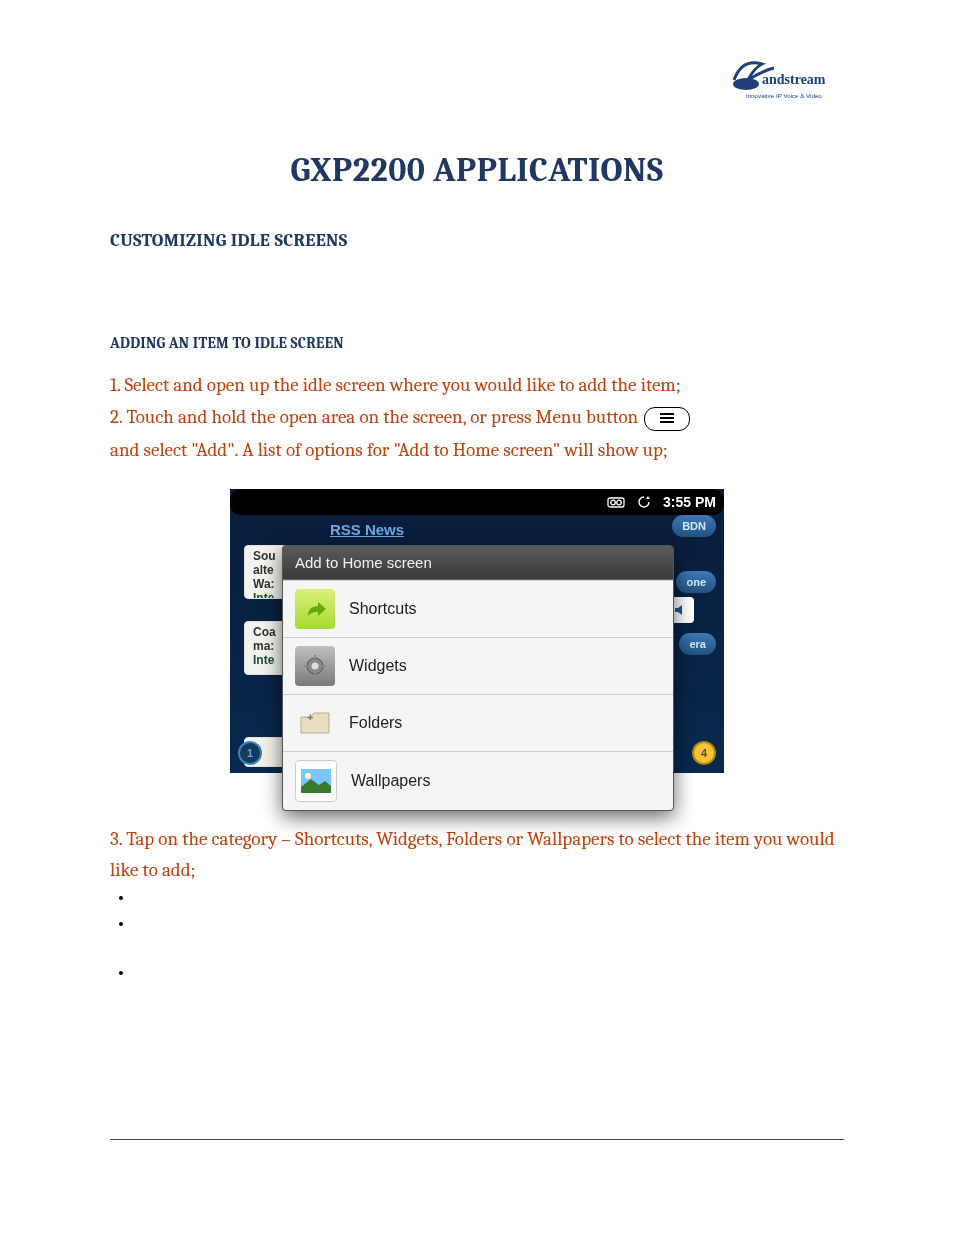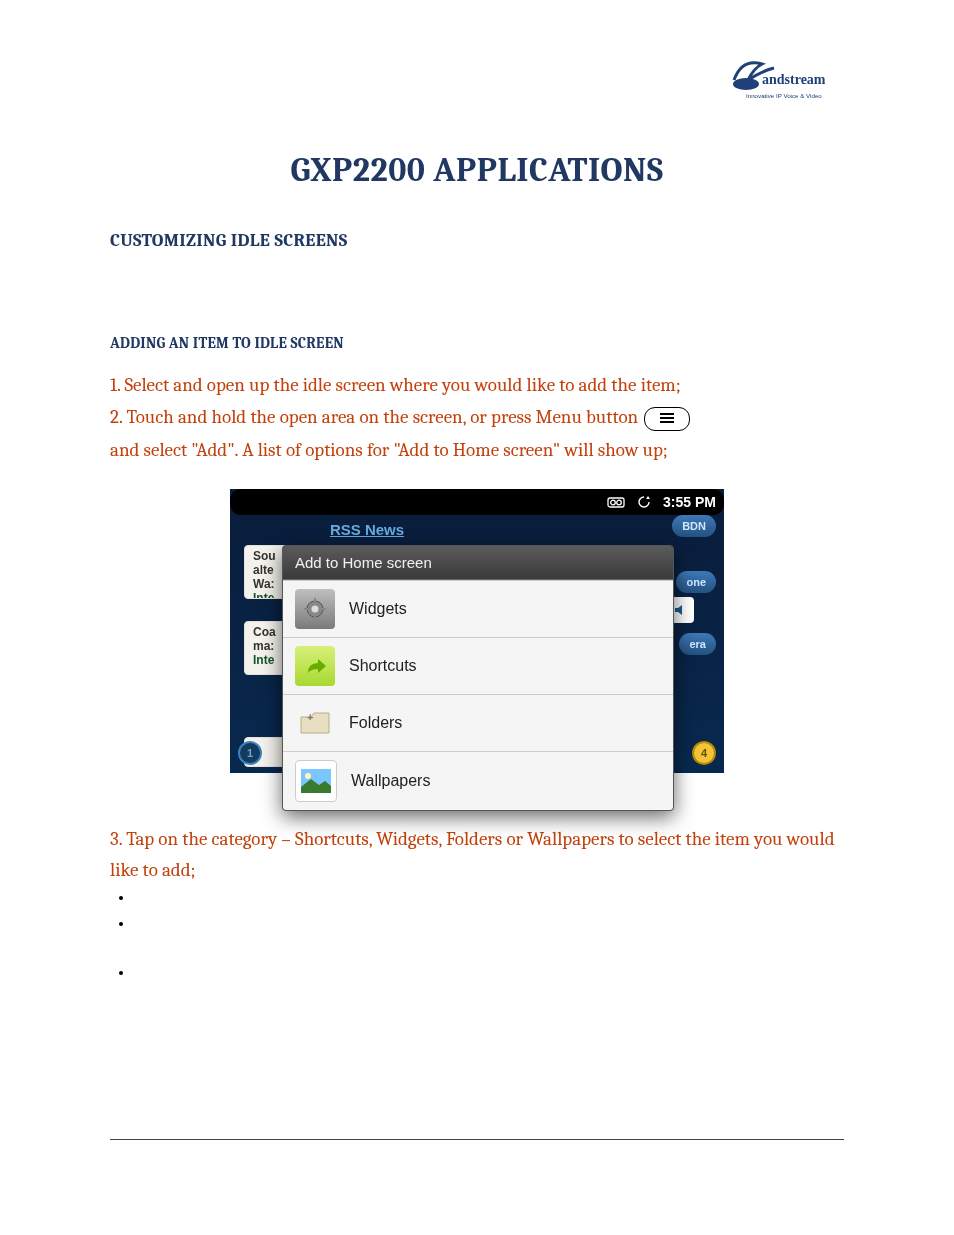--- a/index.html
+++ b/index.html
@@ -323,43 +323,43 @@
             </svg>
         </div>
         <div class="rbtn b3">era</div>
         <div class="rind i1">1</div>
         <div class="rind i4">4</div>
       </div>
 
       <div class="dialog">
         <div class="dialog-title">Add to Home screen</div>
         <div class="dlg-item">
+          <div class="dlg-icon" style="background:linear-gradient(#d8f07a,#a7d930);">
+            <svg width="26" height="26" viewBox="0 0 26 26">
+                <path d="M6 20 q0 -10 10 -10 l0 -4 8 7 -8 7 0 -4 q-7 0 -10 4 z" fill="#6aab00"></path>
+              </svg>
+          </div>
+          <span>Shortcuts</span>
+        </div>
+        <div class="dlg-item">
           <div class="dlg-icon" style="background:linear-gradient(#bfbfbf,#7a7a7a);">
             <svg width="26" height="26" viewBox="0 0 26 26">
                 <circle cx="13" cy="13" r="8" fill="#888" stroke="#555"></circle>
                 <circle cx="13" cy="13" r="3.5" fill="#ddd"></circle>
                 <g fill="#888">
                   <rect x="12" y="2" width="2" height="4"></rect>
                   <rect x="12" y="20" width="2" height="4"></rect>
                   <rect x="2" y="12" width="4" height="2"></rect>
                   <rect x="20" y="12" width="4" height="2"></rect>
                 </g>
               </svg>
           </div>
           <span>Widgets</span>
         </div>
         <div class="dlg-item">
-          <div class="dlg-icon" style="background:linear-gradient(#d8f07a,#a7d930);">
-            <svg width="26" height="26" viewBox="0 0 26 26">
-                <path d="M6 20 q0 -10 10 -10 l0 -4 8 7 -8 7 0 -4 q-7 0 -10 4 z" fill="#6aab00"></path>
-              </svg>
-          </div>
-          <span>Shortcuts</span>
-        </div>
-        <div class="dlg-item">
           <div class="dlg-icon" style="background:#f5f5f5;">
             <svg width="32" height="28" viewBox="0 0 32 28">
                 <path d="M2 8 h10 l3 -4 h15 v20 h-28 z" fill="#e8dfc2" stroke="#b9ad85"></path>
                 <text x="8" y="12" font-size="11" fill="#777" font-weight="700">+</text>
               </svg>
           </div>
           <span>Folders</span>
         </div>
         <div class="dlg-item">
           <div class="dlg-icon" style="background:#fff;border:1px solid #ccc;">

